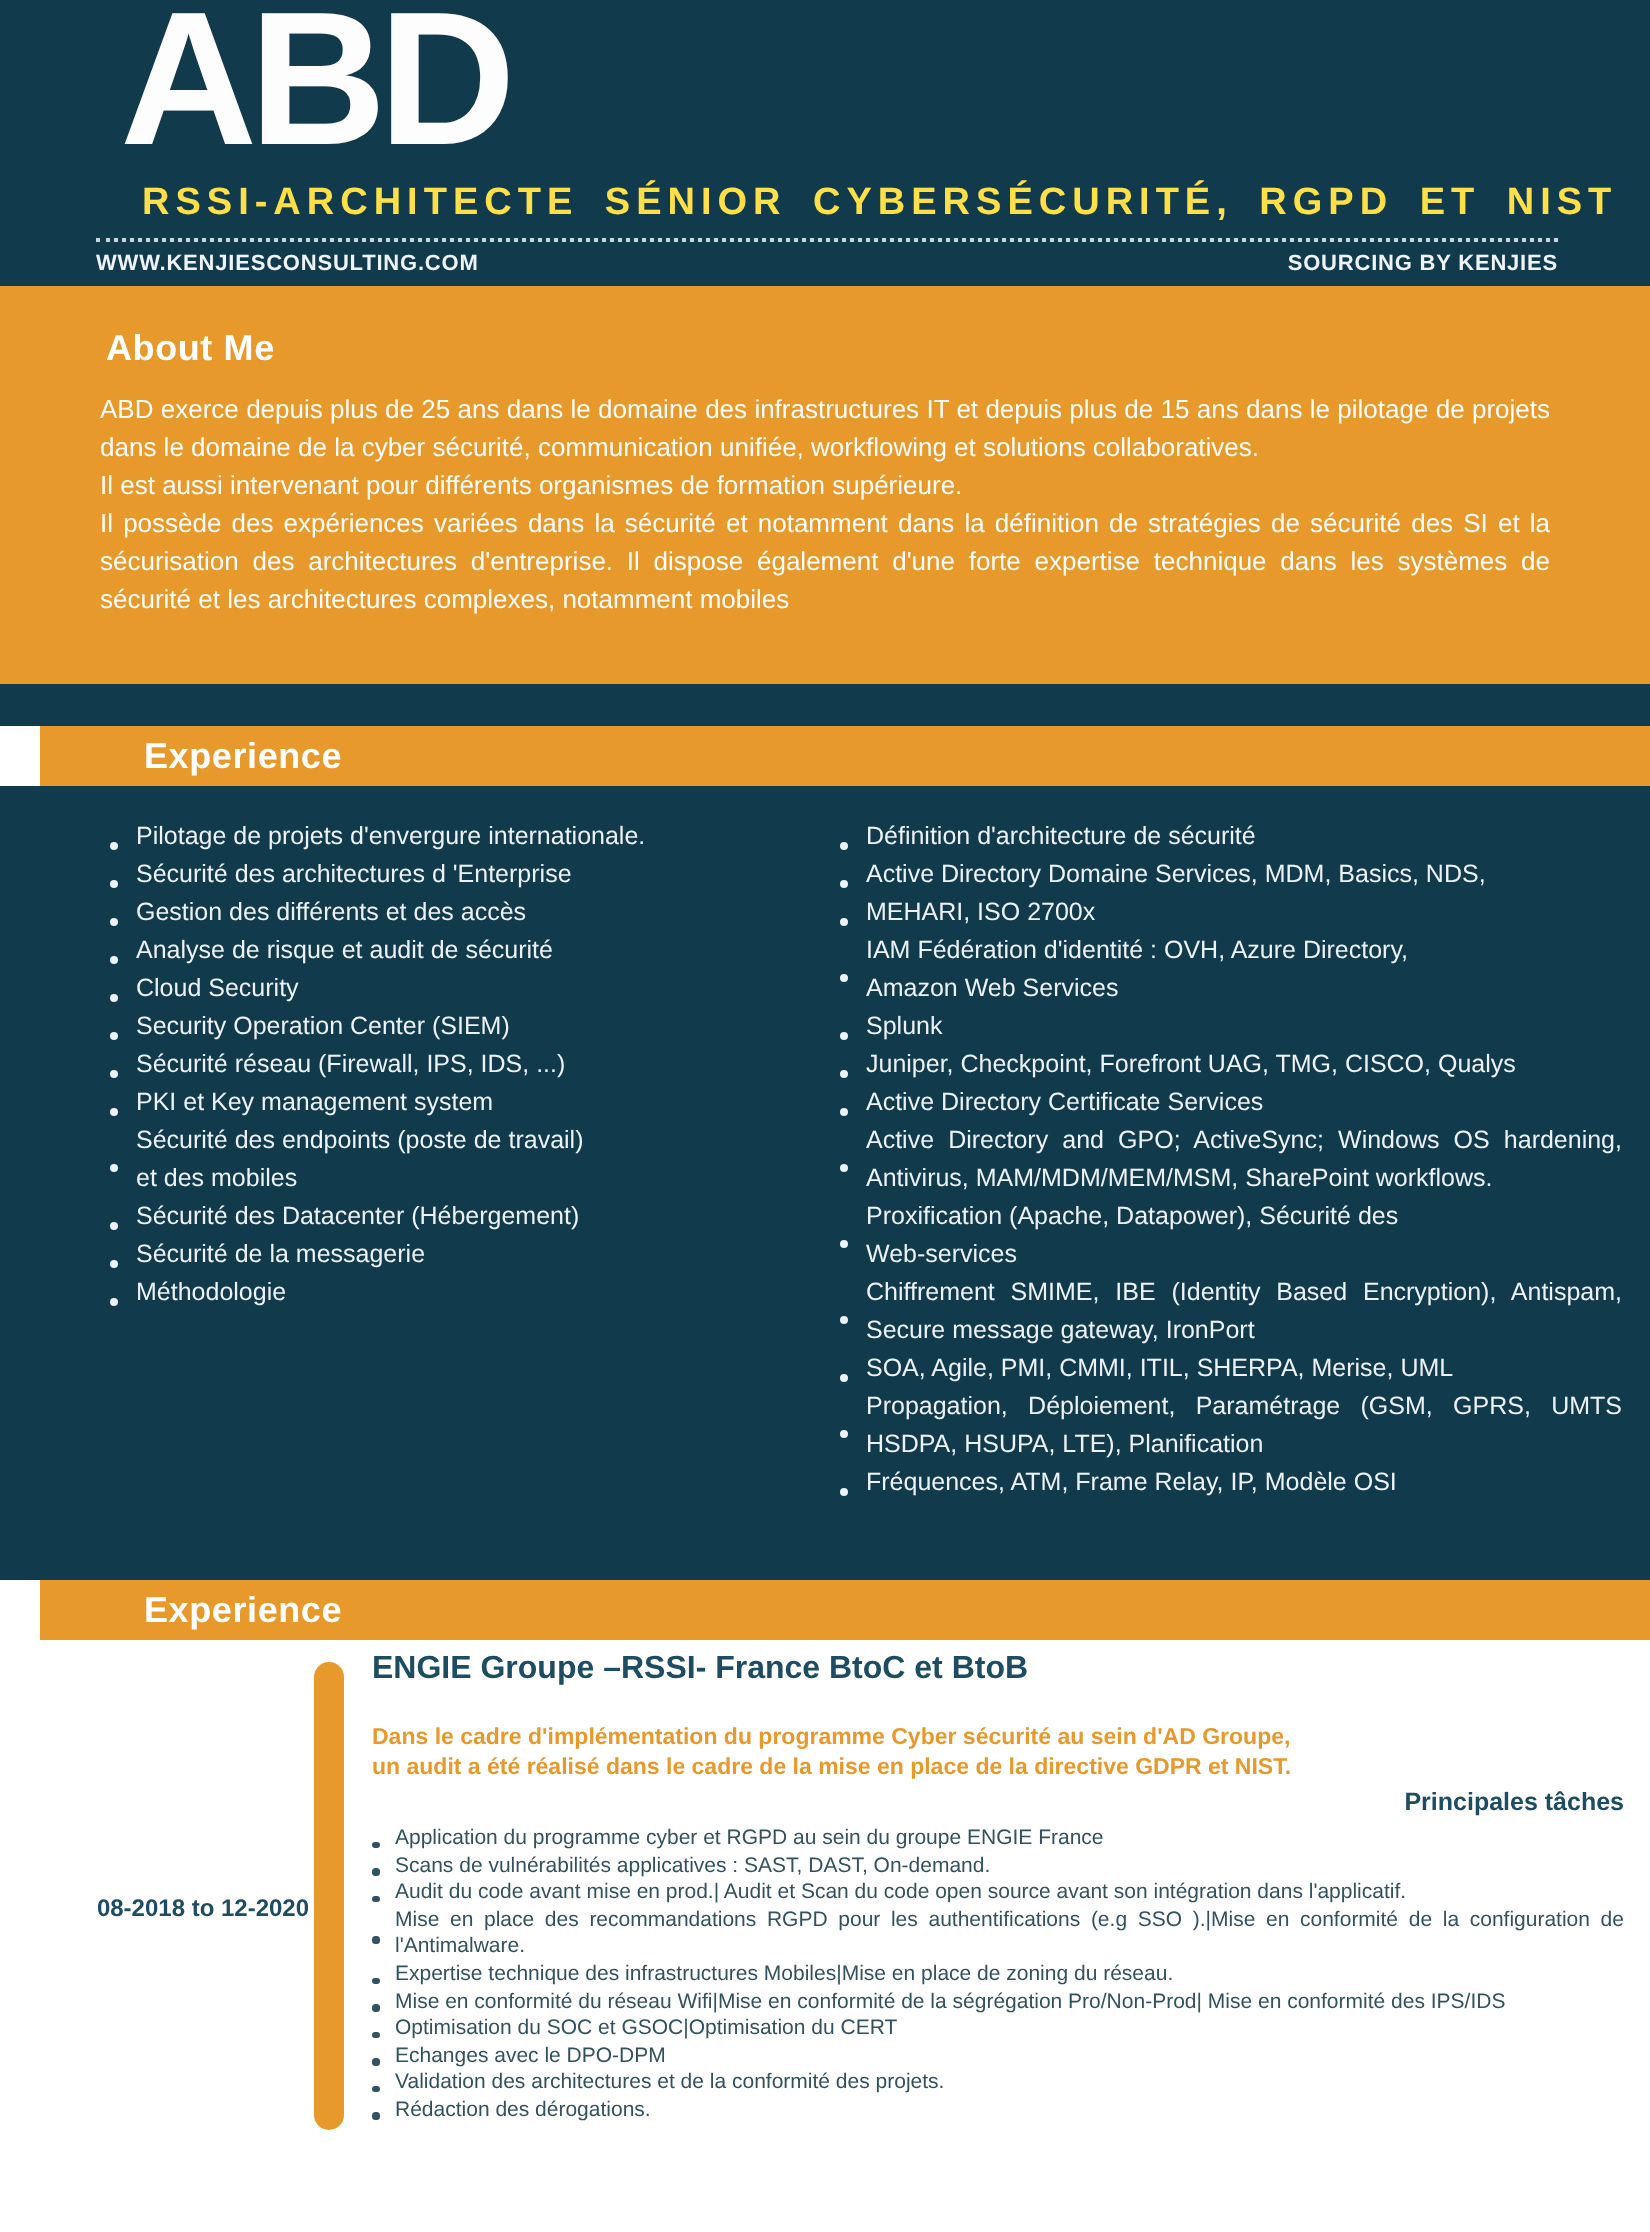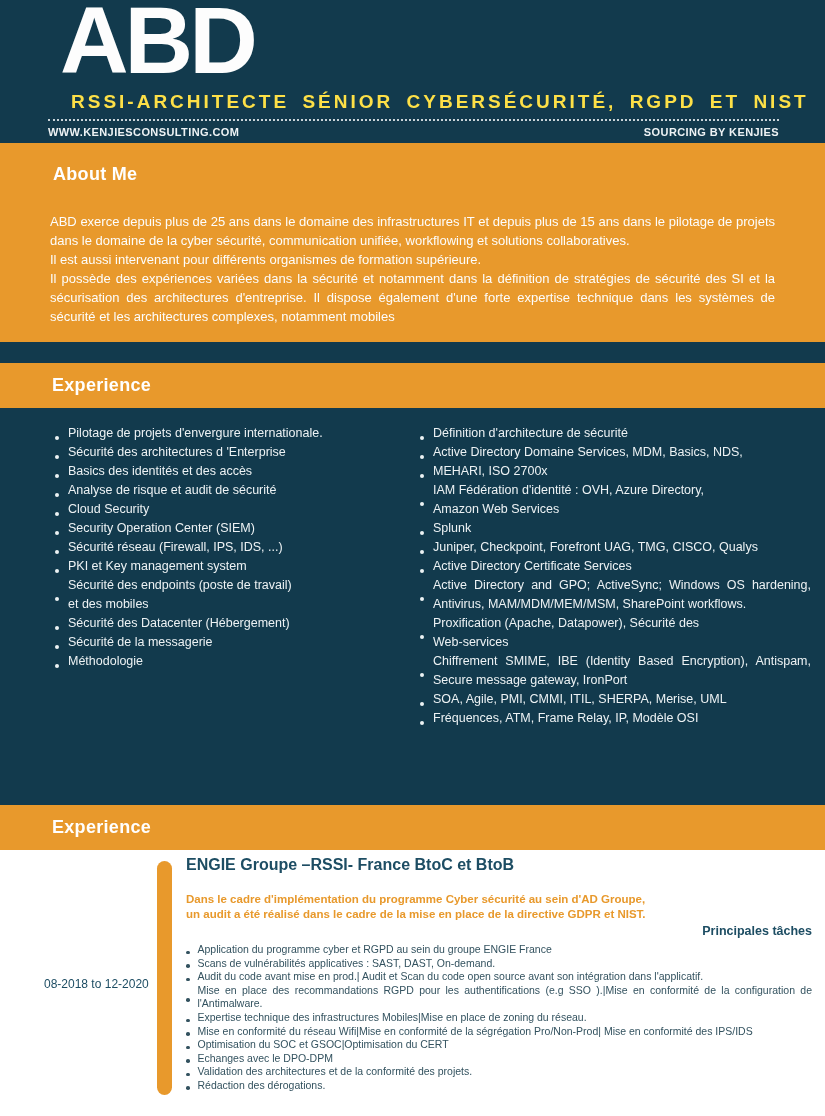--- a/index.html
+++ b/index.html
@@ -35,28 +35,28 @@
     display: flex; justify-content: space-between; align-items: center;
     font-size: 11px; font-weight: bold; letter-spacing: 0.4px; color: #eef3f5;
   }
 
   
   .about {
     height: 199px; background: #e8992c; color: #fdfdfc;
     padding: 21px 50px 0 50px; flex: none;
   }
   .sec-heading { font-size: 18px; font-weight: bold; letter-spacing: 0.3px; color: #ffffff; }
-  .about .sec-heading { margin-left: 3px; margin-bottom: 27px; }
+  .about .sec-heading { margin-left: 3px; margin-bottom: 10px; }
   .about-text { font-size: 13px; line-height: 19px; text-align: justify; }
 
   
   .band-navy { height: 21px; background: #123a4d; flex: none; }
   .band-orange {
-    height: 45px; background: #e8992c; flex: none;
-    display: flex; align-items: center; padding: 0 52px;
+    height: 30px; background: #e8992c; flex: none;
+    display: flex; align-items: center; padding: 0 52px; margin-left: 20px;
   }
 
   
   .skills {
     height: 397px; background: #123a4d; color: #edf2f4; flex: none;
     padding: 16px 14px 0 55px; display: flex; gap: 22px;
   }
   .skills .col { font-size: 12.5px; line-height: 19px; }
   .col-left  { width: 343px; flex: none; }
   .col-right { flex: 1; }
@@ -64,21 +64,21 @@
   .bullet-item .dot {
     flex: none; width: 4px; height: 4px; border-radius: 50%;
     background: currentColor; margin: 8px 9px 0 0;
   }
   .bullet-item .txt { white-space: pre-line; text-align: justify; }
 
   
   .job-section { flex: 1; background: #ffffff; position: relative; }
   .job-date {
     position: absolute; left: 44px; top: 127px; width: 115px;
-    font-size: 12px; font-weight: normal; color: #1d4d63; text-align: left;
+    font-size: 12px; font-weight: bold; color: #1d4d63; text-align: center;
     white-space: nowrap;
   }
   .accent-bar {
     position: absolute; left: 157px; top: 11px; width: 15px; height: 234px;
     background: #e8992c; border-radius: 8px;
   }
   .job-content { position: absolute; left: 186px; top: 6px; right: 13px; }
   .job-title { font-size: 16px; font-weight: bold; color: #1d4d63; margin-bottom: 18px; }
   .job-intro { color: #e8992c; font-weight: bold; font-size: 11.5px; line-height: 15px; }
   .tasks-label { font-size: 12.5px; font-weight: bold; color: #1d4d63; margin: 2px 0 5px 0; text-align: right; }
@@ -124,21 +124,21 @@
           <span class="txt">Pilotage de projets d'envergure internationale.</span>
         </div>
 
         <div class="bullet-item">
           <span class="dot"></span>
           <span class="txt">Sécurité des architectures d 'Enterprise</span>
         </div>
 
         <div class="bullet-item">
           <span class="dot"></span>
-          <span class="txt">Basics des identités et des accès</span>
+          <span class="txt">Gestion des différents et des accès</span>
         </div>
 
         <div class="bullet-item">
           <span class="dot"></span>
           <span class="txt">Analyse de risque et audit de sécurité</span>
         </div>
 
         <div class="bullet-item">
           <span class="dot"></span>
           <span class="txt">Cloud Security</span>
@@ -234,20 +234,24 @@
         <div class="bullet-item">
           <span class="dot"></span>
           <span class="txt">Chiffrement SMIME, IBE (Identity Based Encryption), Antispam, Secure message gateway, IronPort</span>
         </div>
 
         <div class="bullet-item">
           <span class="dot"></span>
           <span class="txt">SOA, Agile, PMI, CMMI, ITIL, SHERPA, Merise, UML</span>
         </div>
 
+        <div class="bullet-item">
+          <span class="dot"></span>
+          <span class="txt">Propagation, Déploiement, Paramétrage (GSM, GPRS, UMTS HSDPA, HSUPA, LTE), Planification</span>
+        </div>
 
         <div class="bullet-item">
           <span class="dot"></span>
           <span class="txt">Fréquences, ATM, Frame Relay, IP, Modèle OSI</span>
         </div>
       </div>
   </div>
 
   <div class="band-orange">
     <div class="sec-heading">Experience</div>

